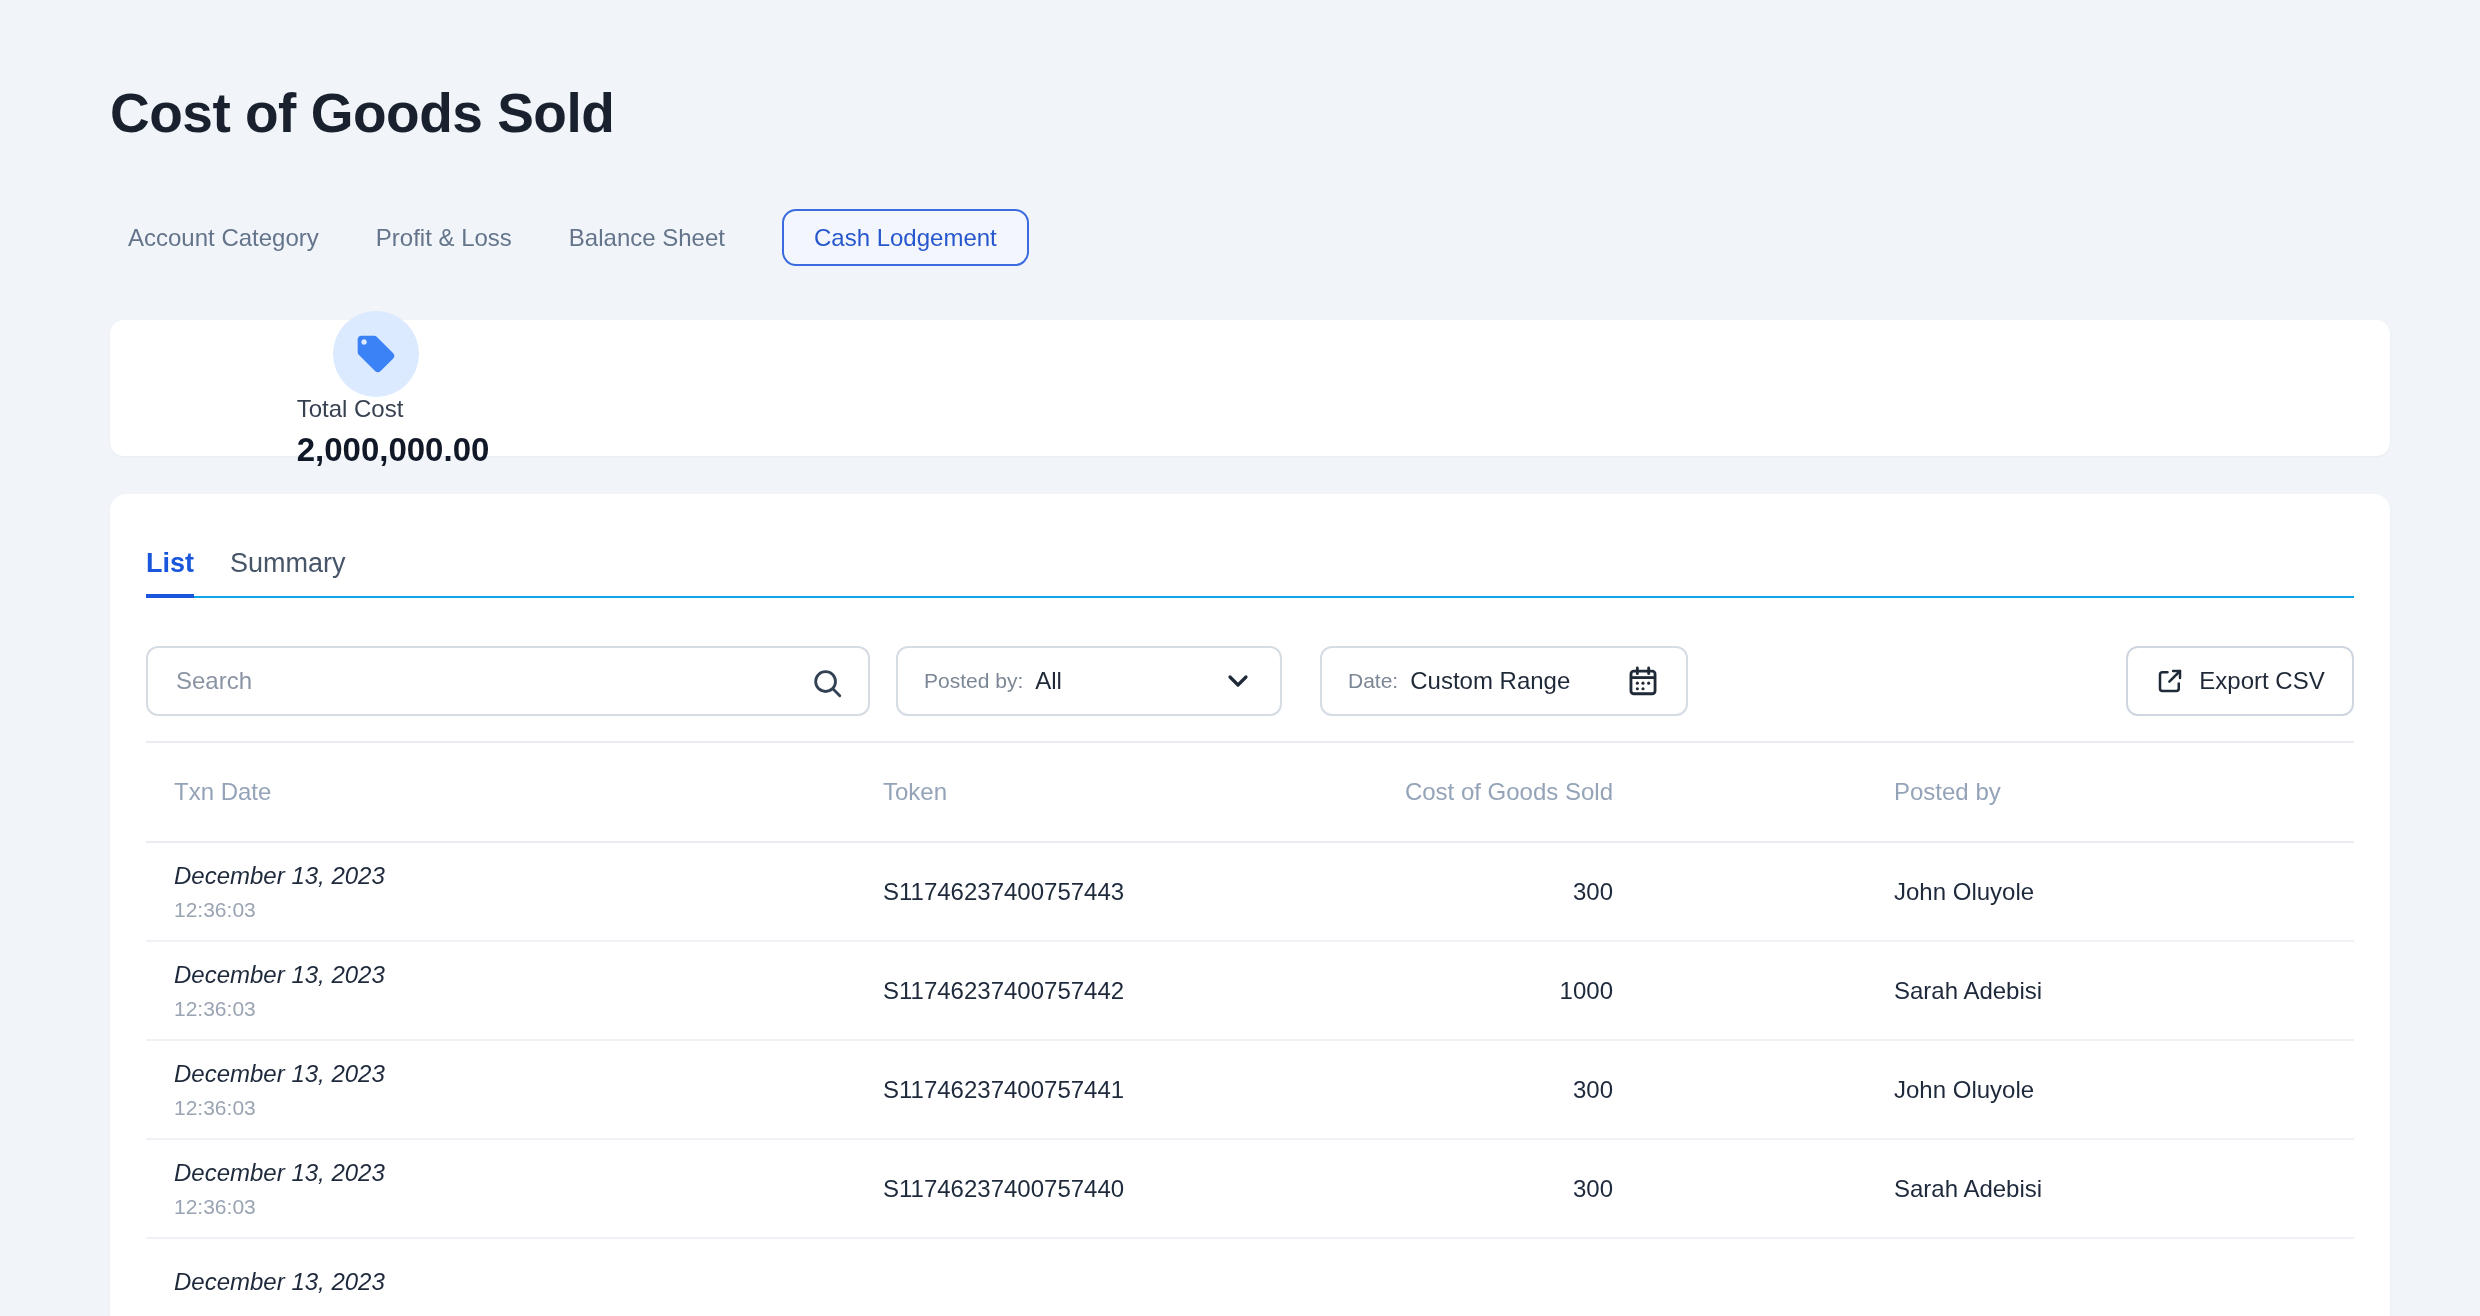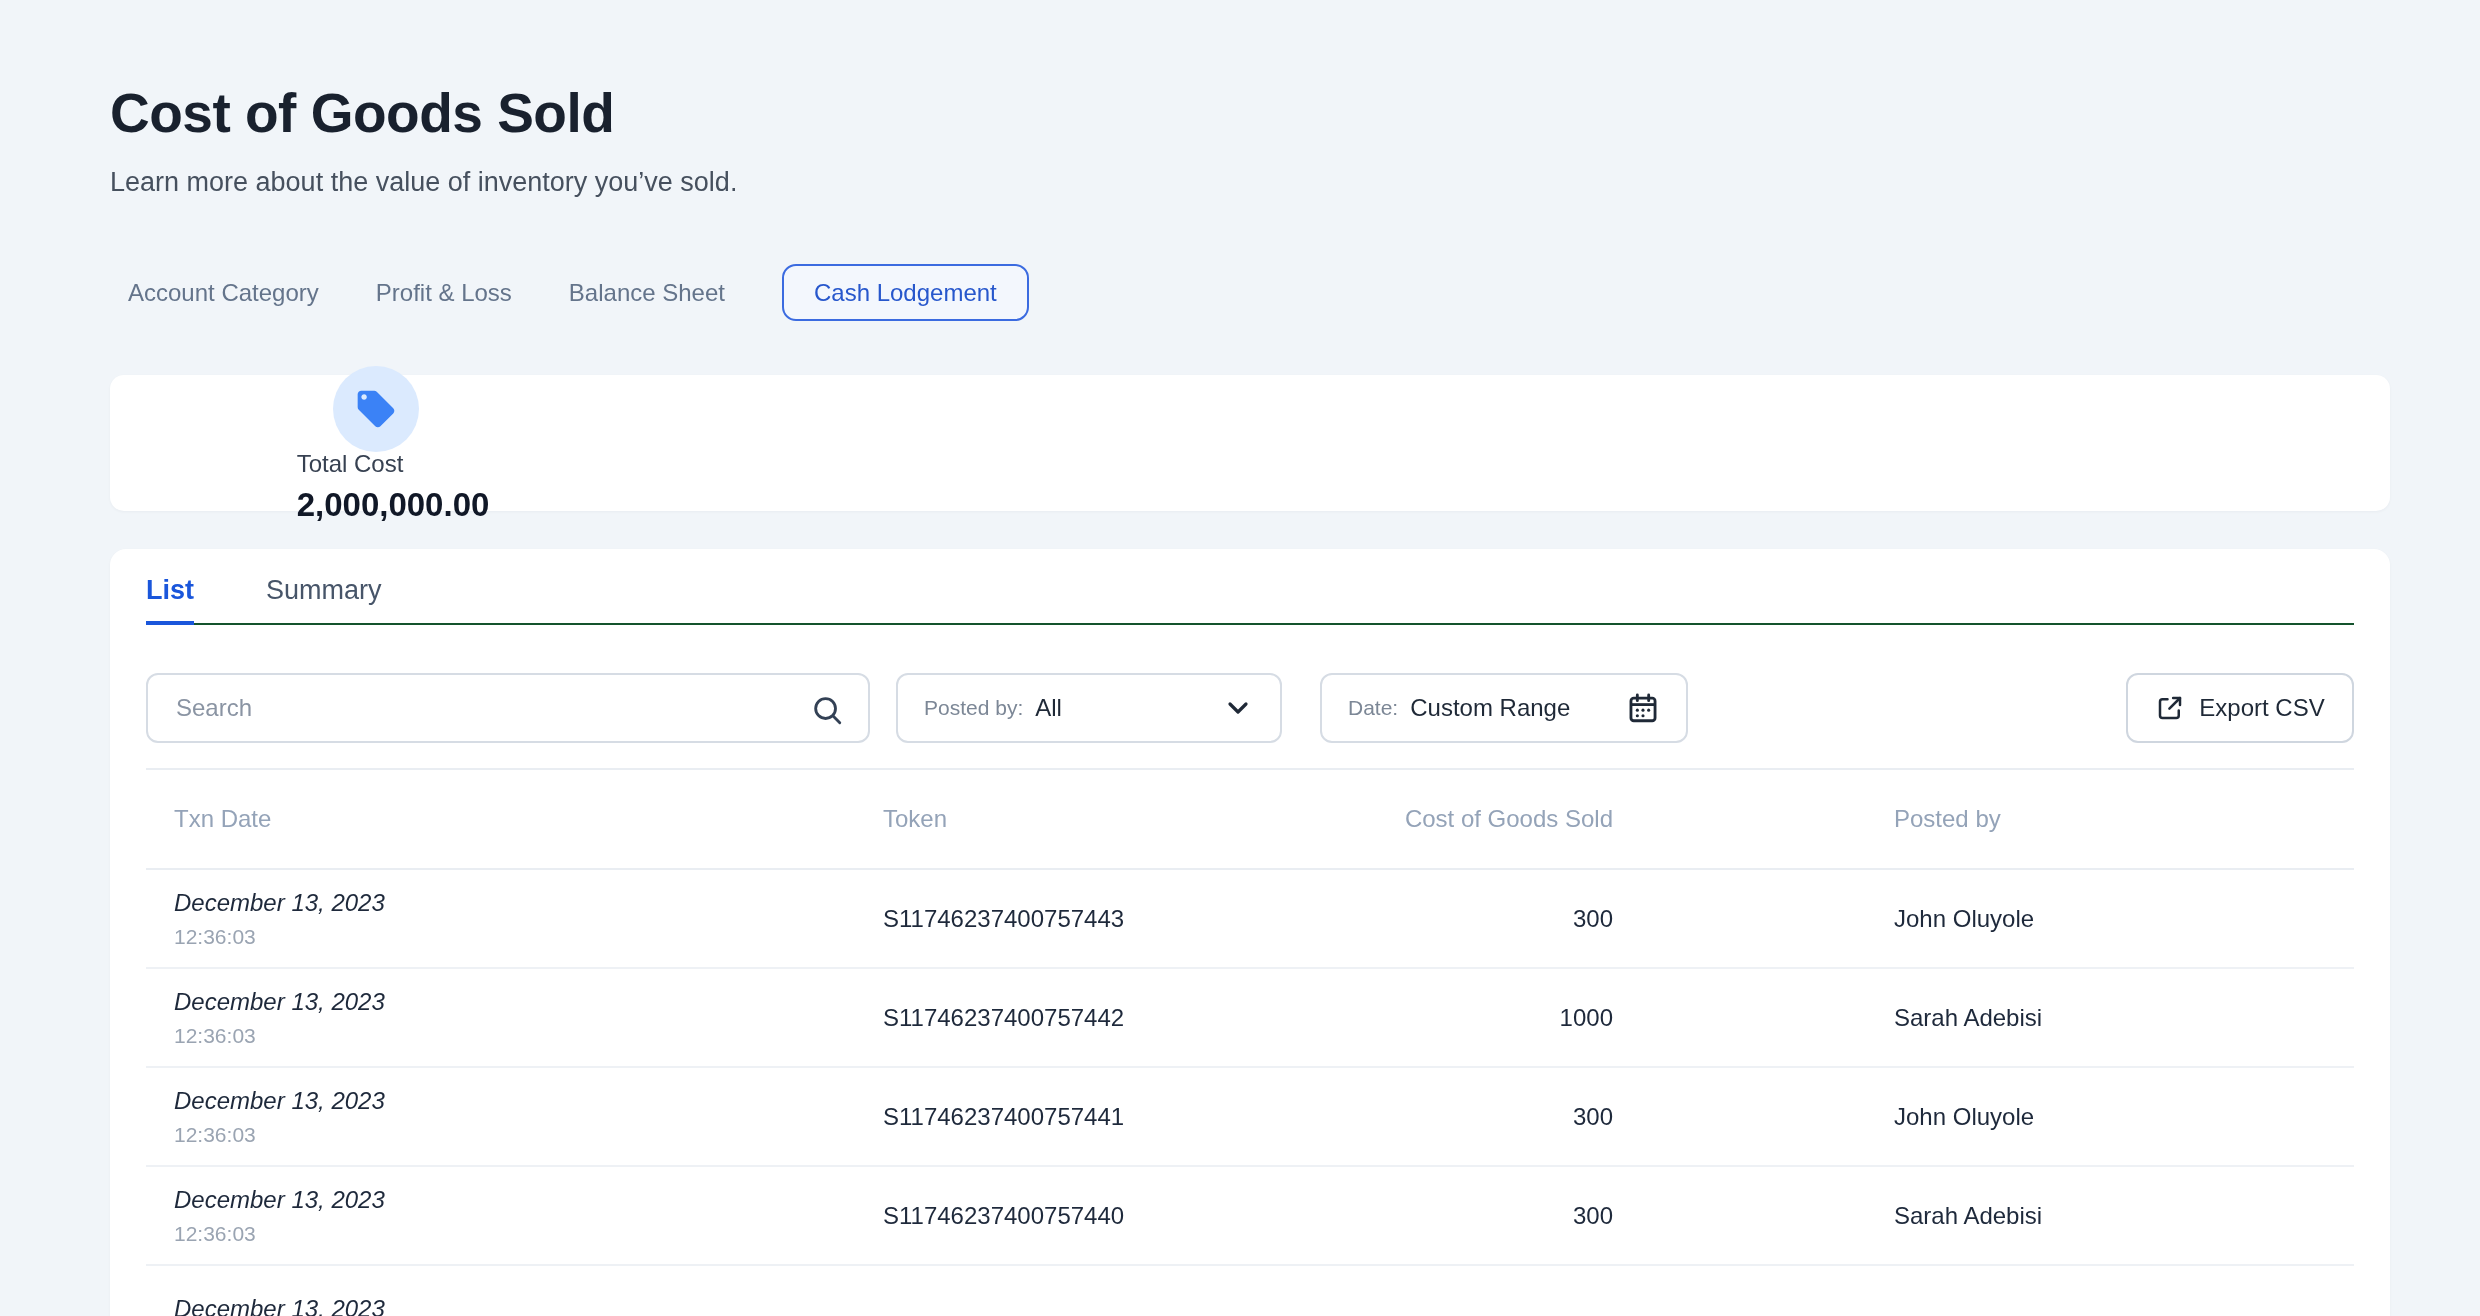--- a/index.html
+++ b/index.html
@@ -37,21 +37,21 @@
   .stat-text { margin-left: 34px; }
   .stat-label { font-size: 24px; color: #374151; line-height: 1; }
   .stat-value { margin-top: 12px; font-size: 33px; font-weight: 700; color: #111827; line-height: 1; }
 
   
   .main-card {
     margin-top: 38px; background: #ffffff; border-radius: 16px 16px 0 0;
     padding: 0 36px; min-height: 820px;
     box-shadow: 0 1px 3px rgba(16,24,40,0.04);
   }
-  .view-tabs { padding-top: 28px; display: flex; gap: 72px; border-bottom: 2px solid #14532d; }
+  .view-tabs { padding-top: 56px; display: flex; gap: 36px; border-bottom: 2px solid #0ea5e9; }
   .view-tab { font-size: 27px; color: #475569; padding-bottom: 19px; cursor: pointer; line-height: 1; }
   .view-tab.active { color: #1a56db; font-weight: 600; border-bottom: 4px solid #1a56db; margin-bottom: -2px; padding-bottom: 17px; }
 
   
   .filters { margin-top: 48px; display: flex; align-items: center; }
   .search-box { position: relative; width: 724px; height: 70px; border: 2px solid #d6dce4; border-radius: 12px; background: #fff; }
   .search-box input {
     width: 100%; height: 100%; border: none; outline: none; background: transparent;
     font-size: 24px; padding: 0 80px 0 28px; color: #111827;
     font-family: "Liberation Sans", "DejaVu Sans", sans-serif;
@@ -93,21 +93,20 @@
   .td-date-time { font-size: 21px; color: #9aa4b2; margin-top: 11px; line-height: 1; }
   .td-token, .td-cost, .td-posted { font-size: 24px; color: #1e293b; line-height: 1; }
 </style>
 </head>
 <body>
 
 <div class="content">
 
   <div class="page-header">
     <h1 class="page-title">Cost of Goods Sold</h1>
-    <div class="page-subtitle">Learn more about the value of inventory you’ve sold.</div>
   </div>
 
   <div class="report-tabs">
     <div class="report-tab">Account Category</div>
     <div class="report-tab">Profit &amp; Loss</div>
     <div class="report-tab">Balance Sheet</div>
     <div class="report-tab active">Cash Lodgement</div>
   </div>
 
   <div class="stats-card">

